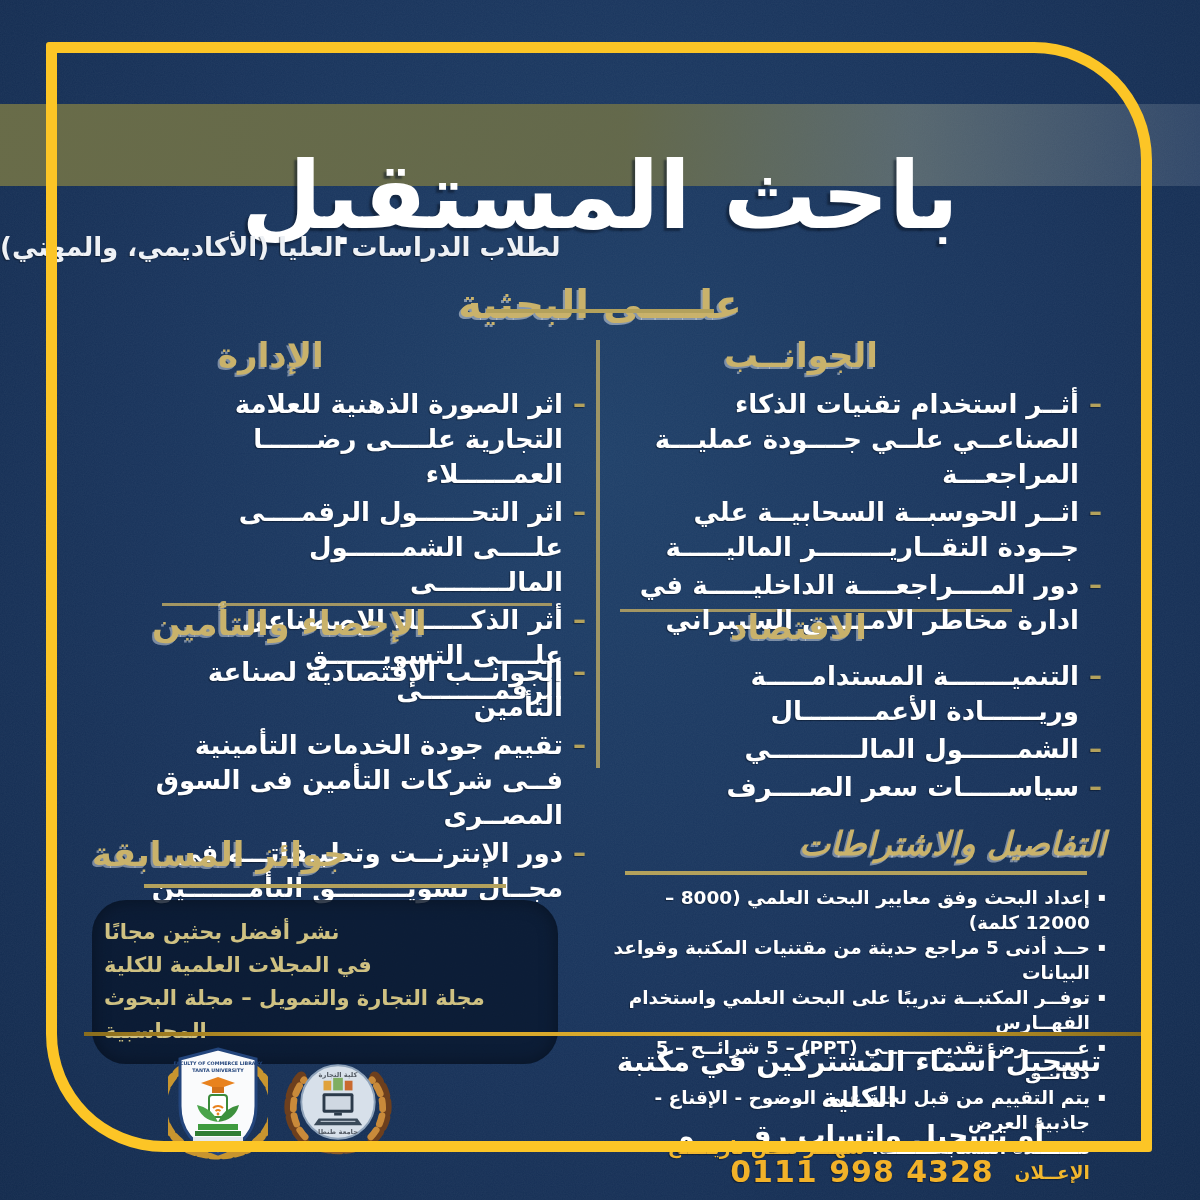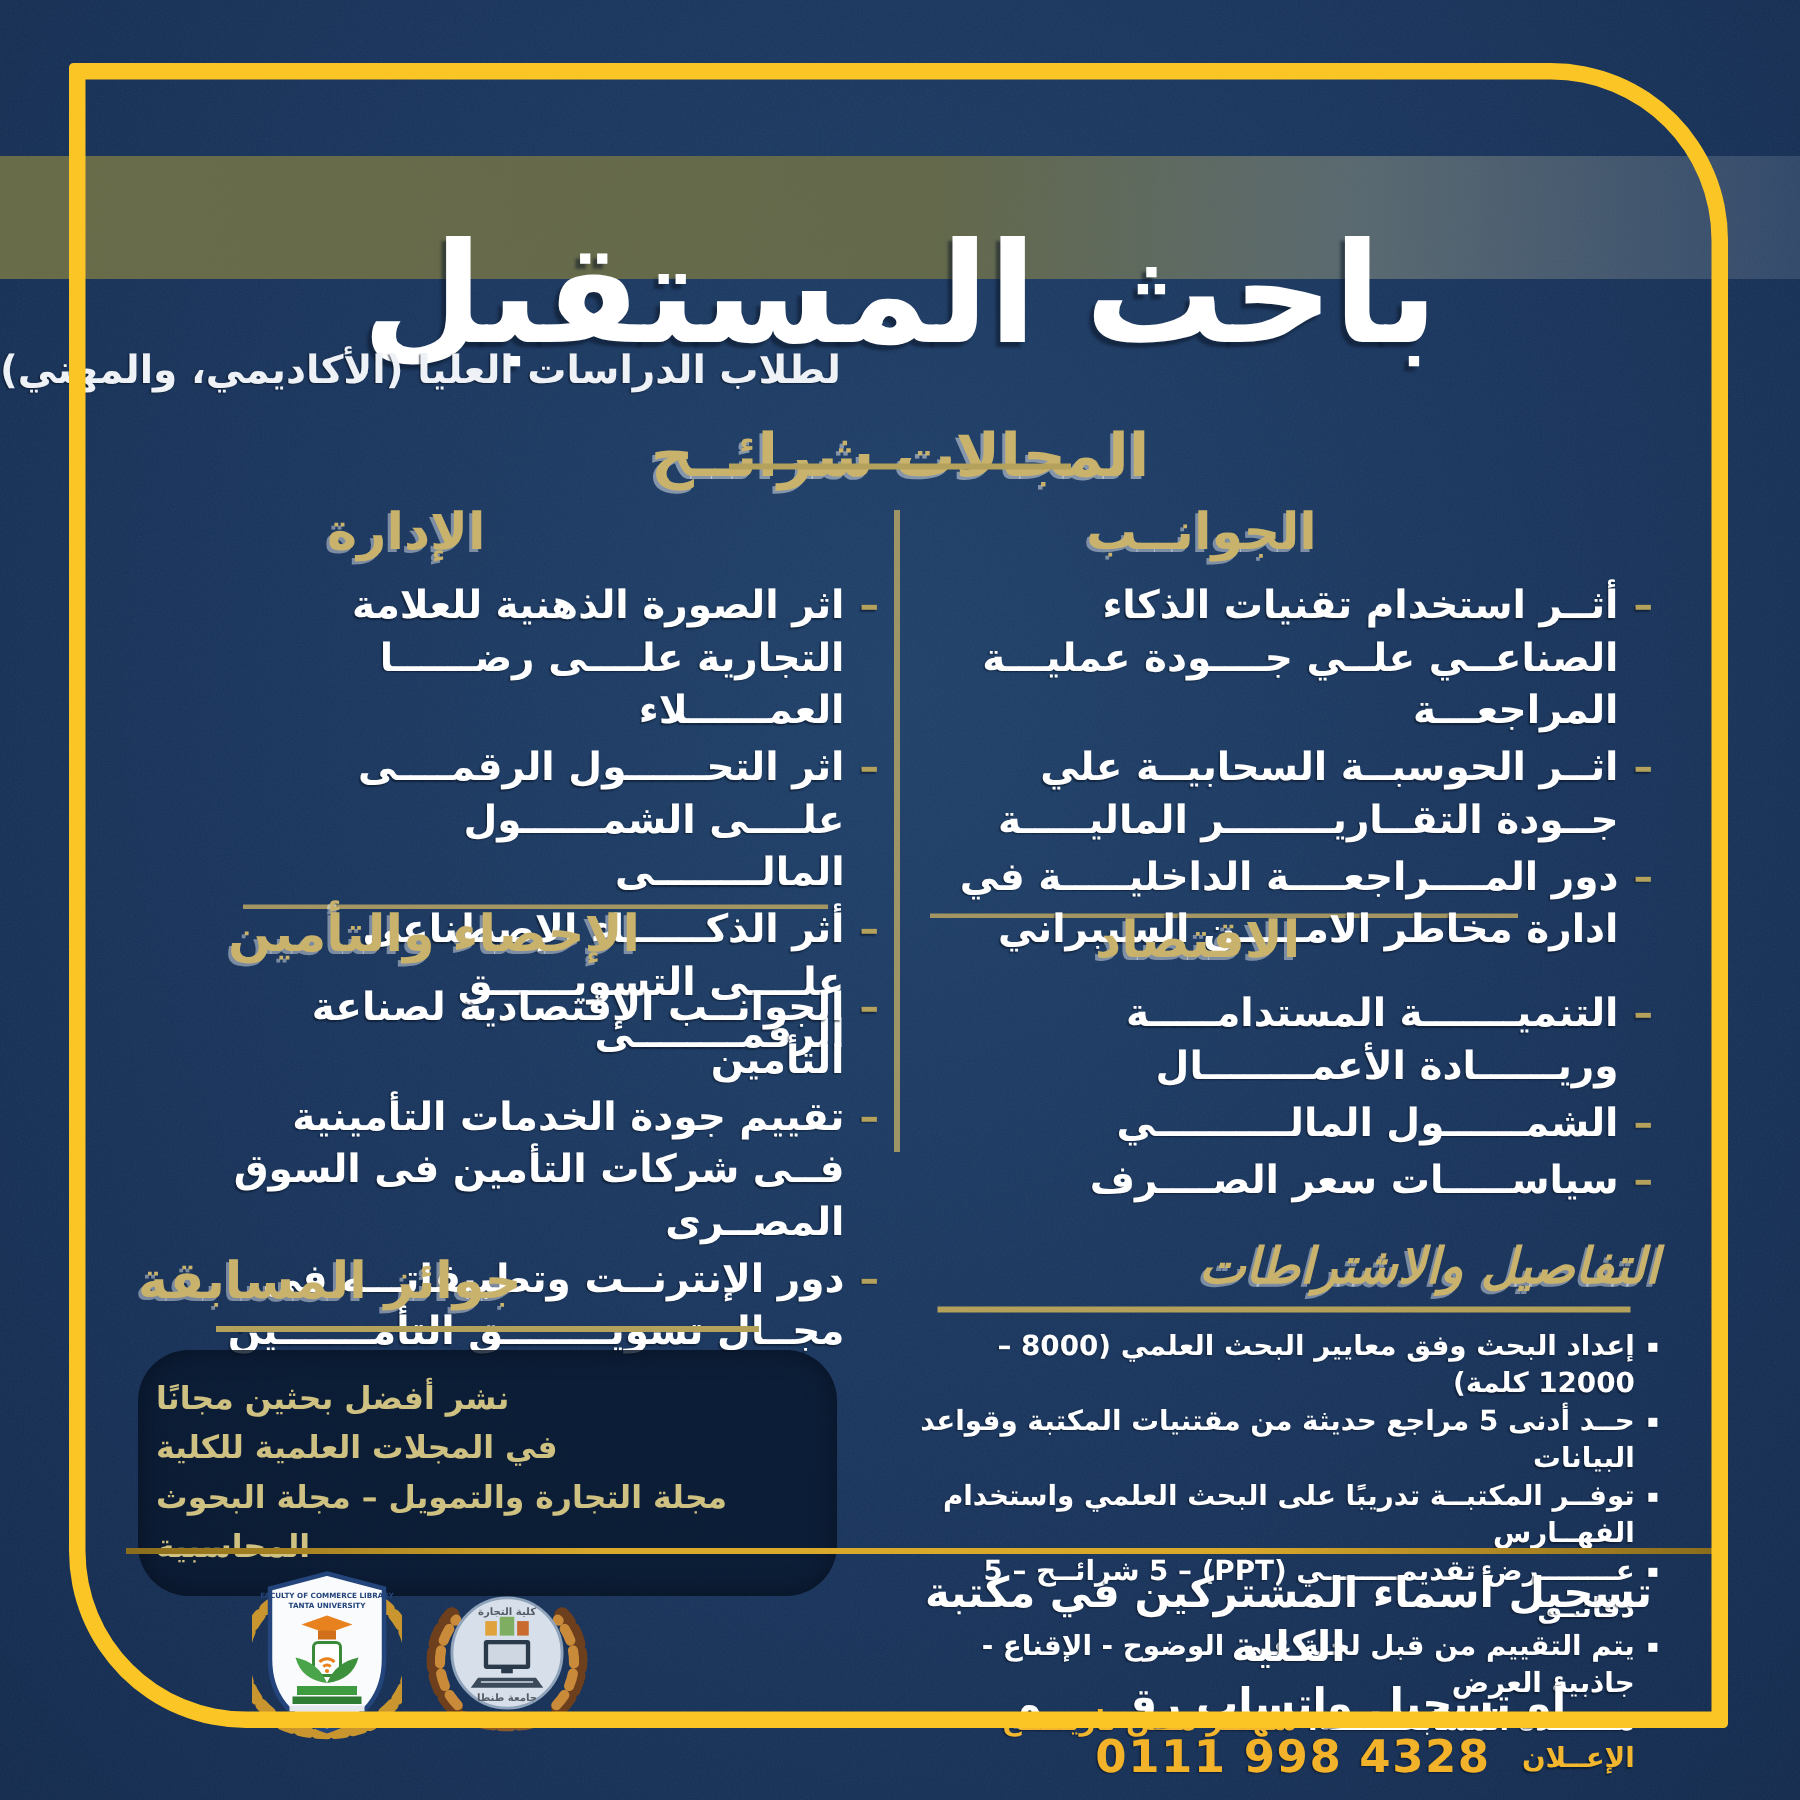--- a/index.html
+++ b/index.html
@@ -121,21 +121,21 @@
       <feColorMatrix type="matrix" values="0 0 0 0 1  0 0 0 0 1  0 0 0 0 1  0 0 0 0.10 0"></feColorMatrix>
       </filter>
     <rect width="1200" height="1200" filter="url(#n)"></rect>
   </svg>
 
   <div class="band"></div>
   <div class="frame"></div>
 
   <h1 class="title">باحث المستقبل</h1>
   <p class="subtitle">لطلاب الدراسات العليا (الأكاديمي، والمهني)</p>
-  <h2 class="research-heading">المجالات شرائــح</h2>
+  <h2 class="research-heading">علــــى البحثية</h2>
   <div class="research-underline"></div>
 
   <div class="v-divider"></div>
   <div class="sep-left"></div>
   <div class="sep-right"></div>
 
   <section class="sec sec-accounting">
     <h3 class="col-heading ph-acc">الجوانــب</h3>
     <ul class="topics">
       <li>

